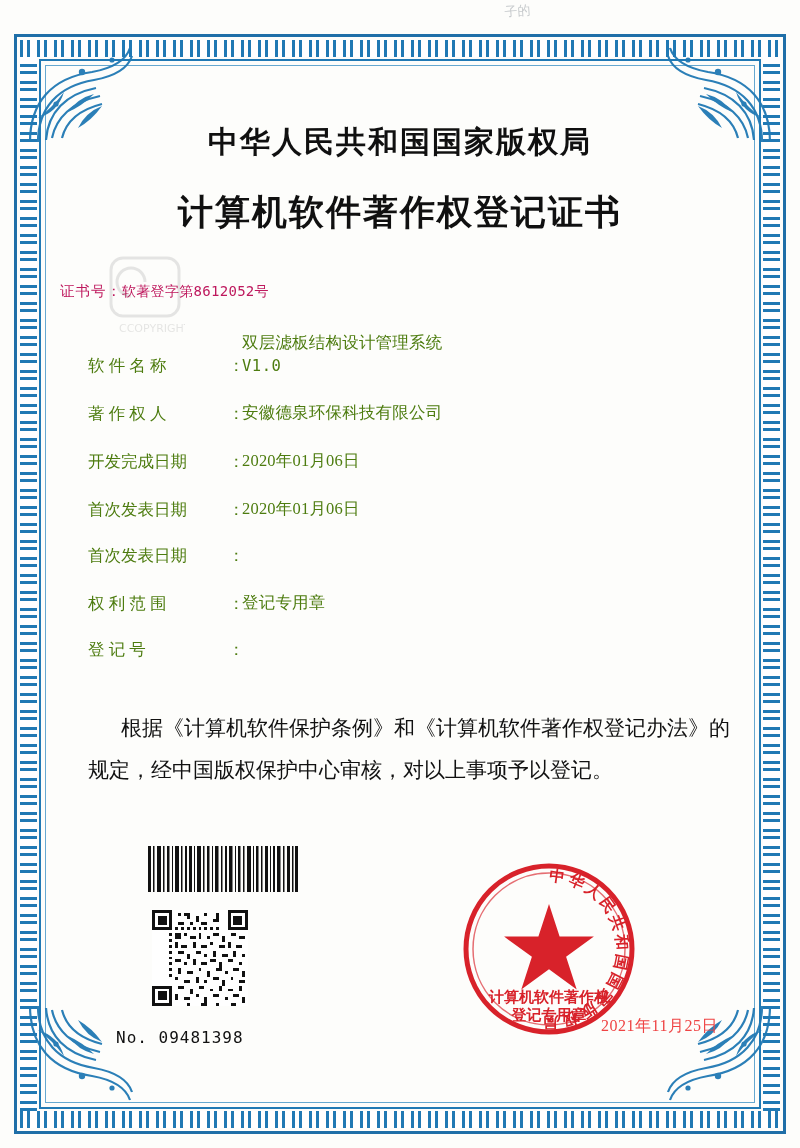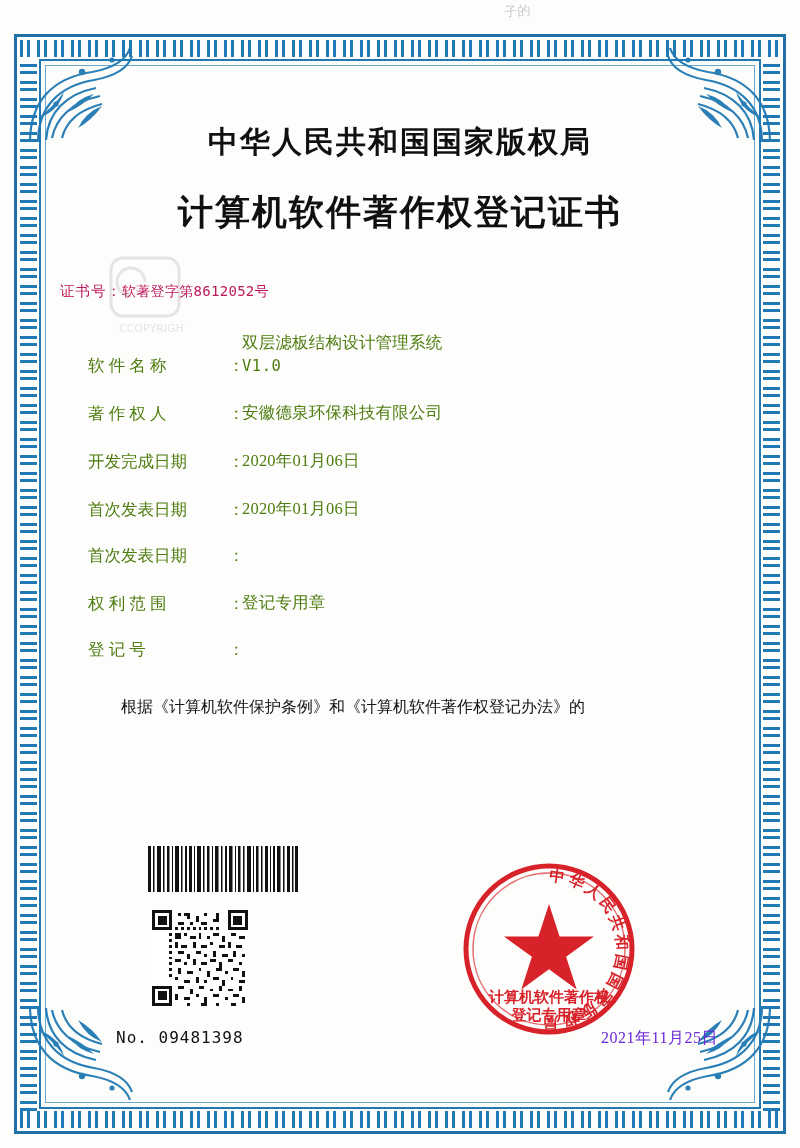--- a/index.html
+++ b/index.html
@@ -187,24 +187,24 @@
   }
   .field-value .mono {
     font-family: "DejaVu Sans Mono", monospace;
     font-size: 15.5px;
     letter-spacing: .5px;
   }
   .field-row.gap-big { margin-top: 22px; }
 
   
   .statement {
-    margin-top: 30px;
+    margin-top: 46px;
     padding-left: 28px;
     padding-right: 10px;
-    font-size: 16px;
+    font-size: 21px;
     line-height: 2.0;
     color: #111;
     text-align: justify;
   }
   .statement .indent { display: inline-block; width: 33px; }
 
   
   .bottom {
     position: absolute;
     left: 0;
@@ -231,23 +231,23 @@
     left: 56px;
     top: 188px;
     font-family: "DejaVu Sans Mono", monospace;
     font-size: 16px;
     color: #111;
     letter-spacing: 1px;
   }
   .issue-date {
     position: absolute;
     right: 22px;
-    top: 188px;
+    top: 176px;
     font-size: 16px;
-    color: #6d28d9;
+    color: #ef4444;
     letter-spacing: .5px;
   }
 
   
   .seal {
     position: absolute;
     left: 400px;
     top: 20px;
     width: 178px;
     height: 178px;
@@ -406,20 +406,21 @@
 
       <div class="field-row">
         <div class="field-label">登 记 号</div>
         <div class="field-colon">：</div>
       </div>
 
     </div>
 
     <div class="statement">
       <span class="indent"></span><span>根据《计算机软件保护条例》和《计算机软件著作权登记办法》的</span><br>
+      <span>规定，经中国版权保护中心审核，对以上事项予以登记。</span>
     </div>
 
     <div class="bottom">
 
       <div class="barcode">
         <svg viewBox="0 0 150 46" xmlns="http://www.w3.org/2000/svg" preserveAspectRatio="none">
           <g fill="#111">
             <rect x="0" y="0" width="3" height="46"></rect>
               <rect x="5" y="0" width="1.5" height="46"></rect>
             <rect x="9" y="0" width="4" height="46"></rect>

